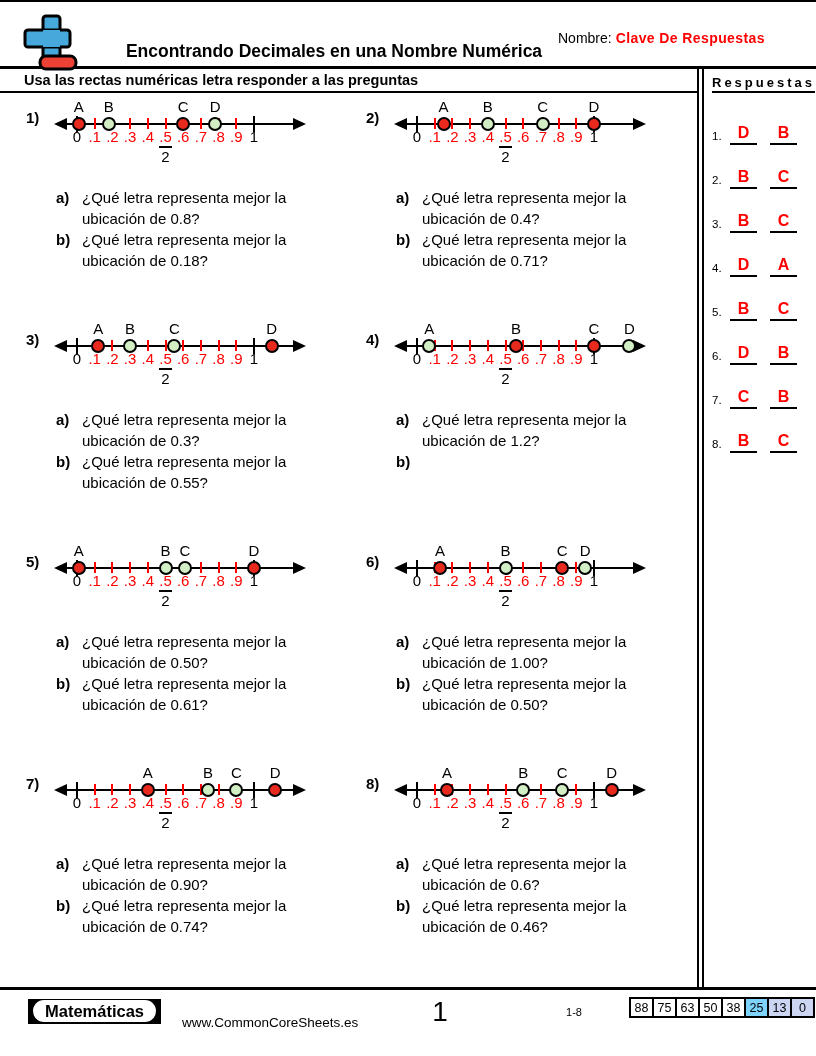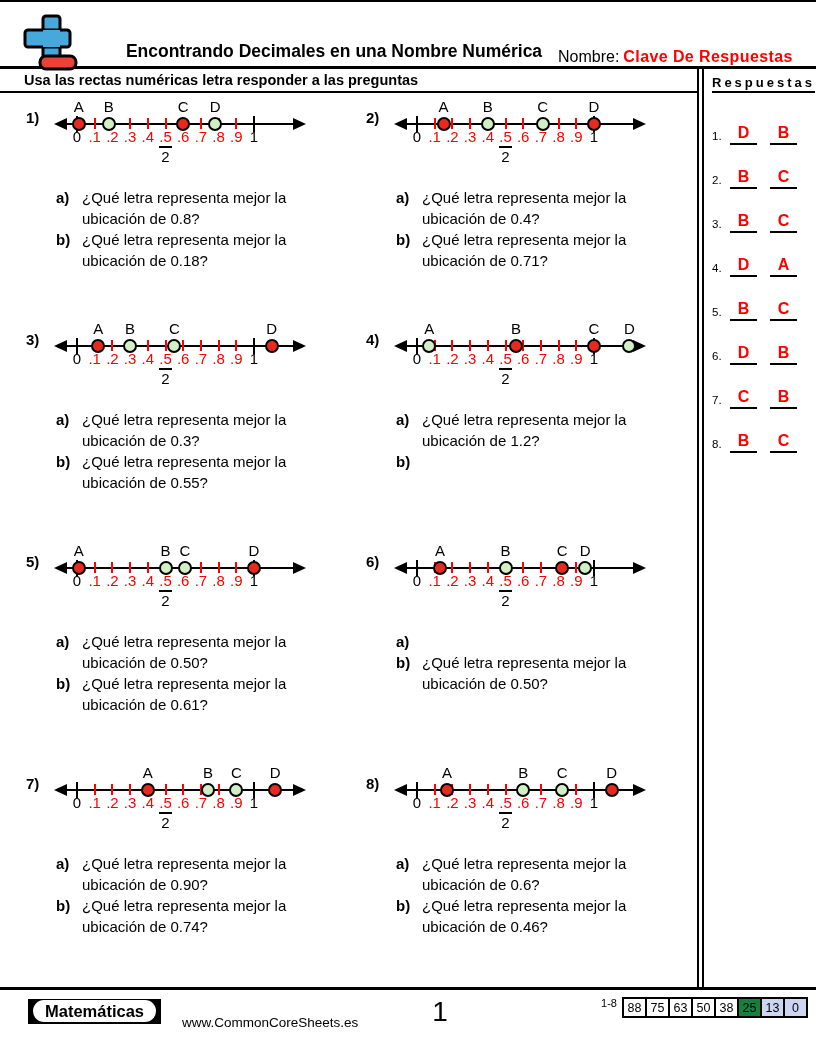--- a/index.html
+++ b/index.html
@@ -6,21 +6,21 @@
   .page {
     position:relative; width:816px; height:1056px; background:#fff;
     font-family:"Liberation Sans","DejaVu Sans",sans-serif; color:#000;
     border-top:2px solid #000; box-sizing:border-box; margin:0 auto; overflow:hidden;
   }
   
   header { position:relative; height:64px; }
   .logo { position:absolute; left:20px; top:12px; width:60px; height:58px; }
   .title { position:absolute; left:118px; top:39px; width:432px; text-align:center;
            font-size:17.5px; font-weight:bold; }
-  .name-area { position:absolute; left:558px; top:46px; font-size:16px; white-space:nowrap; }
+  .name-area { position:absolute; left:558px; top:28px; font-size:14px; white-space:nowrap; }
   .name-value { color:#f00; font-weight:bold; letter-spacing:0.4px; margin-left:4px; }
   .rule-thick { height:3px; background:#000; }
   
   .content-row { display:flex; height:918px; }
   main { width:697px; position:relative; }
   .divider { width:3px; border-left:2px solid #000; border-right:2px solid #000; }
   aside { flex:1; padding:4px 0 0 6px; }
   .instruction { font-weight:bold; font-size:14.5px; line-height:15px;
                  padding:4px 0 3px 24px; border-bottom:2px solid #000; }
   .problems-grid { display:grid; grid-template-columns:340px 330px;
@@ -58,21 +58,21 @@
   .ans-num { font-size:11.5px; width:18px; padding-bottom:3px; }
   .ans-letter { width:27px; text-align:center; font-weight:bold; font-size:16px;
       color:#f00; border-bottom:2.5px solid #000; margin-right:13px; padding-bottom:1px; }
   
   footer { position:relative; height:66px; border-top:3px solid #000; }
   .badge { position:absolute; left:28px; top:9px; background:#000; padding:3px 5px; }
   .badge-inner { background:#fff; border-radius:14px; padding:2px 12px;
       font-weight:bold; font-size:16.5px; }
   .site { position:absolute; left:182px; top:25px; font-size:13.5px; }
   .page-num { position:absolute; left:420px; top:6px; width:40px; text-align:center; font-size:28px; }
-  .score { position:absolute; right:8px; top:7px; display:flex; align-items:flex-start; }
+  .score { position:absolute; right:1px; top:7px; display:flex; align-items:flex-end;gap:42px; }
   .score-range { font-size:11px; margin-right:7px; }
   .score-cells { display:flex; }
   .score-cell { width:25px; height:21px; border:2px solid #000; margin-left:-2px;
       text-align:center; line-height:18px; font-size:12.5px; background:#fff; box-sizing:border-box; }
   .score-cell.hl { background:#ccd6f3; }
 </style>
 </head>
 <body>
 
 <div class="page">
@@ -391,20 +391,21 @@
                 <div class="point-letter" style="left: 101.5px;">B</div>
                 <div class="point" style="left: 161.14px; background: rgb(232, 41, 29);"></div>
                 <div class="point-letter" style="left: 158.14px;">C</div>
                 <div class="point" style="left: 184.15px; background: rgb(210, 238, 196);"></div>
                 <div class="point-letter" style="left: 181.15px;">D</div>
               </div>
             </div>
             <div class="questions">
               <div class="q">
                 <span class="q-label">a)</span>
+                <span class="q-text">¿Qué letra representa mejor la ubicación de 1.00?</span>
               </div>
               <div class="q">
                 <span class="q-label">b)</span>
                 <span class="q-text">¿Qué letra representa mejor la ubicación de 0.50?</span>
               </div>
             </div>
           </div>
           <div class="problem">
             <div class="line-row">
               <span class="pnum">7)</span>
@@ -566,20 +567,20 @@
     <span class="site">www.CommonCoreSheets.es</span>
     <span class="page-num">1</span>
     <div class="score">
       <span class="score-range">1-8</span>
       <div class="score-cells" id="score-cells">
           <span class="score-cell">88</span>
           <span class="score-cell">75</span>
           <span class="score-cell">63</span>
           <span class="score-cell">50</span>
           <span class="score-cell">38</span>
-          <span class="score-cell hl" style="background: #15803d;">25</span>
+          <span class="score-cell hl" style="background: #7dd3fc;">25</span>
           <span class="score-cell hl" style="background: rgb(204, 214, 243);">13</span>
           <span class="score-cell hl" style="background: rgb(204, 214, 243);">0</span>
         </div>
     </div>
   </footer>
 
 </div>
 
 </body></html>

